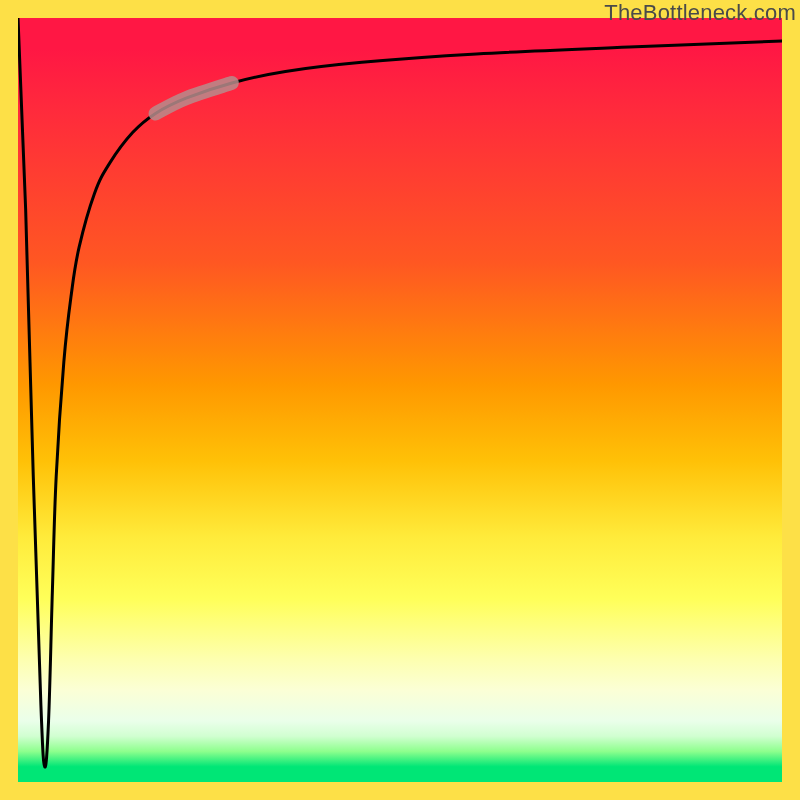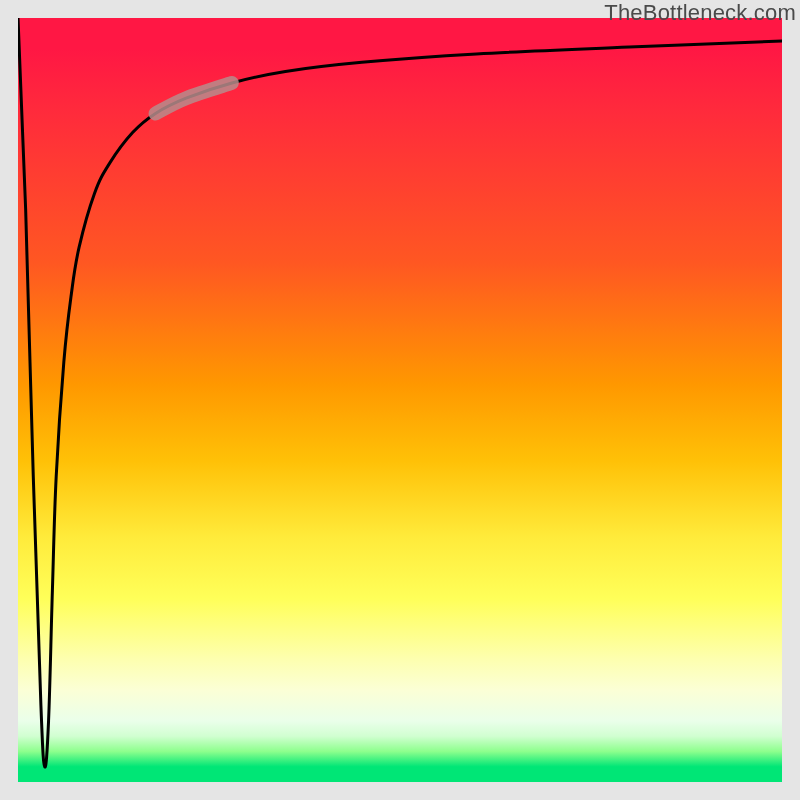--- a/index.html
+++ b/index.html
@@ -8,21 +8,21 @@
     width: 800px;
     height: 800px;
     overflow: hidden;
     background: #000;
     font-family: Arial, Helvetica, sans-serif;
   }
   .frame {
     position: relative;
     width: 800px;
     height: 800px;
-    background: #e5e5e5;
+    background: #fde047;
   }
   .plot-area {
     position: absolute;
     left: 18px;
     top: 18px;
     width: 764px;
     height: 764px;
     background: linear-gradient(to bottom,
       #ff1744 0%,
       #ff1744 4%,

